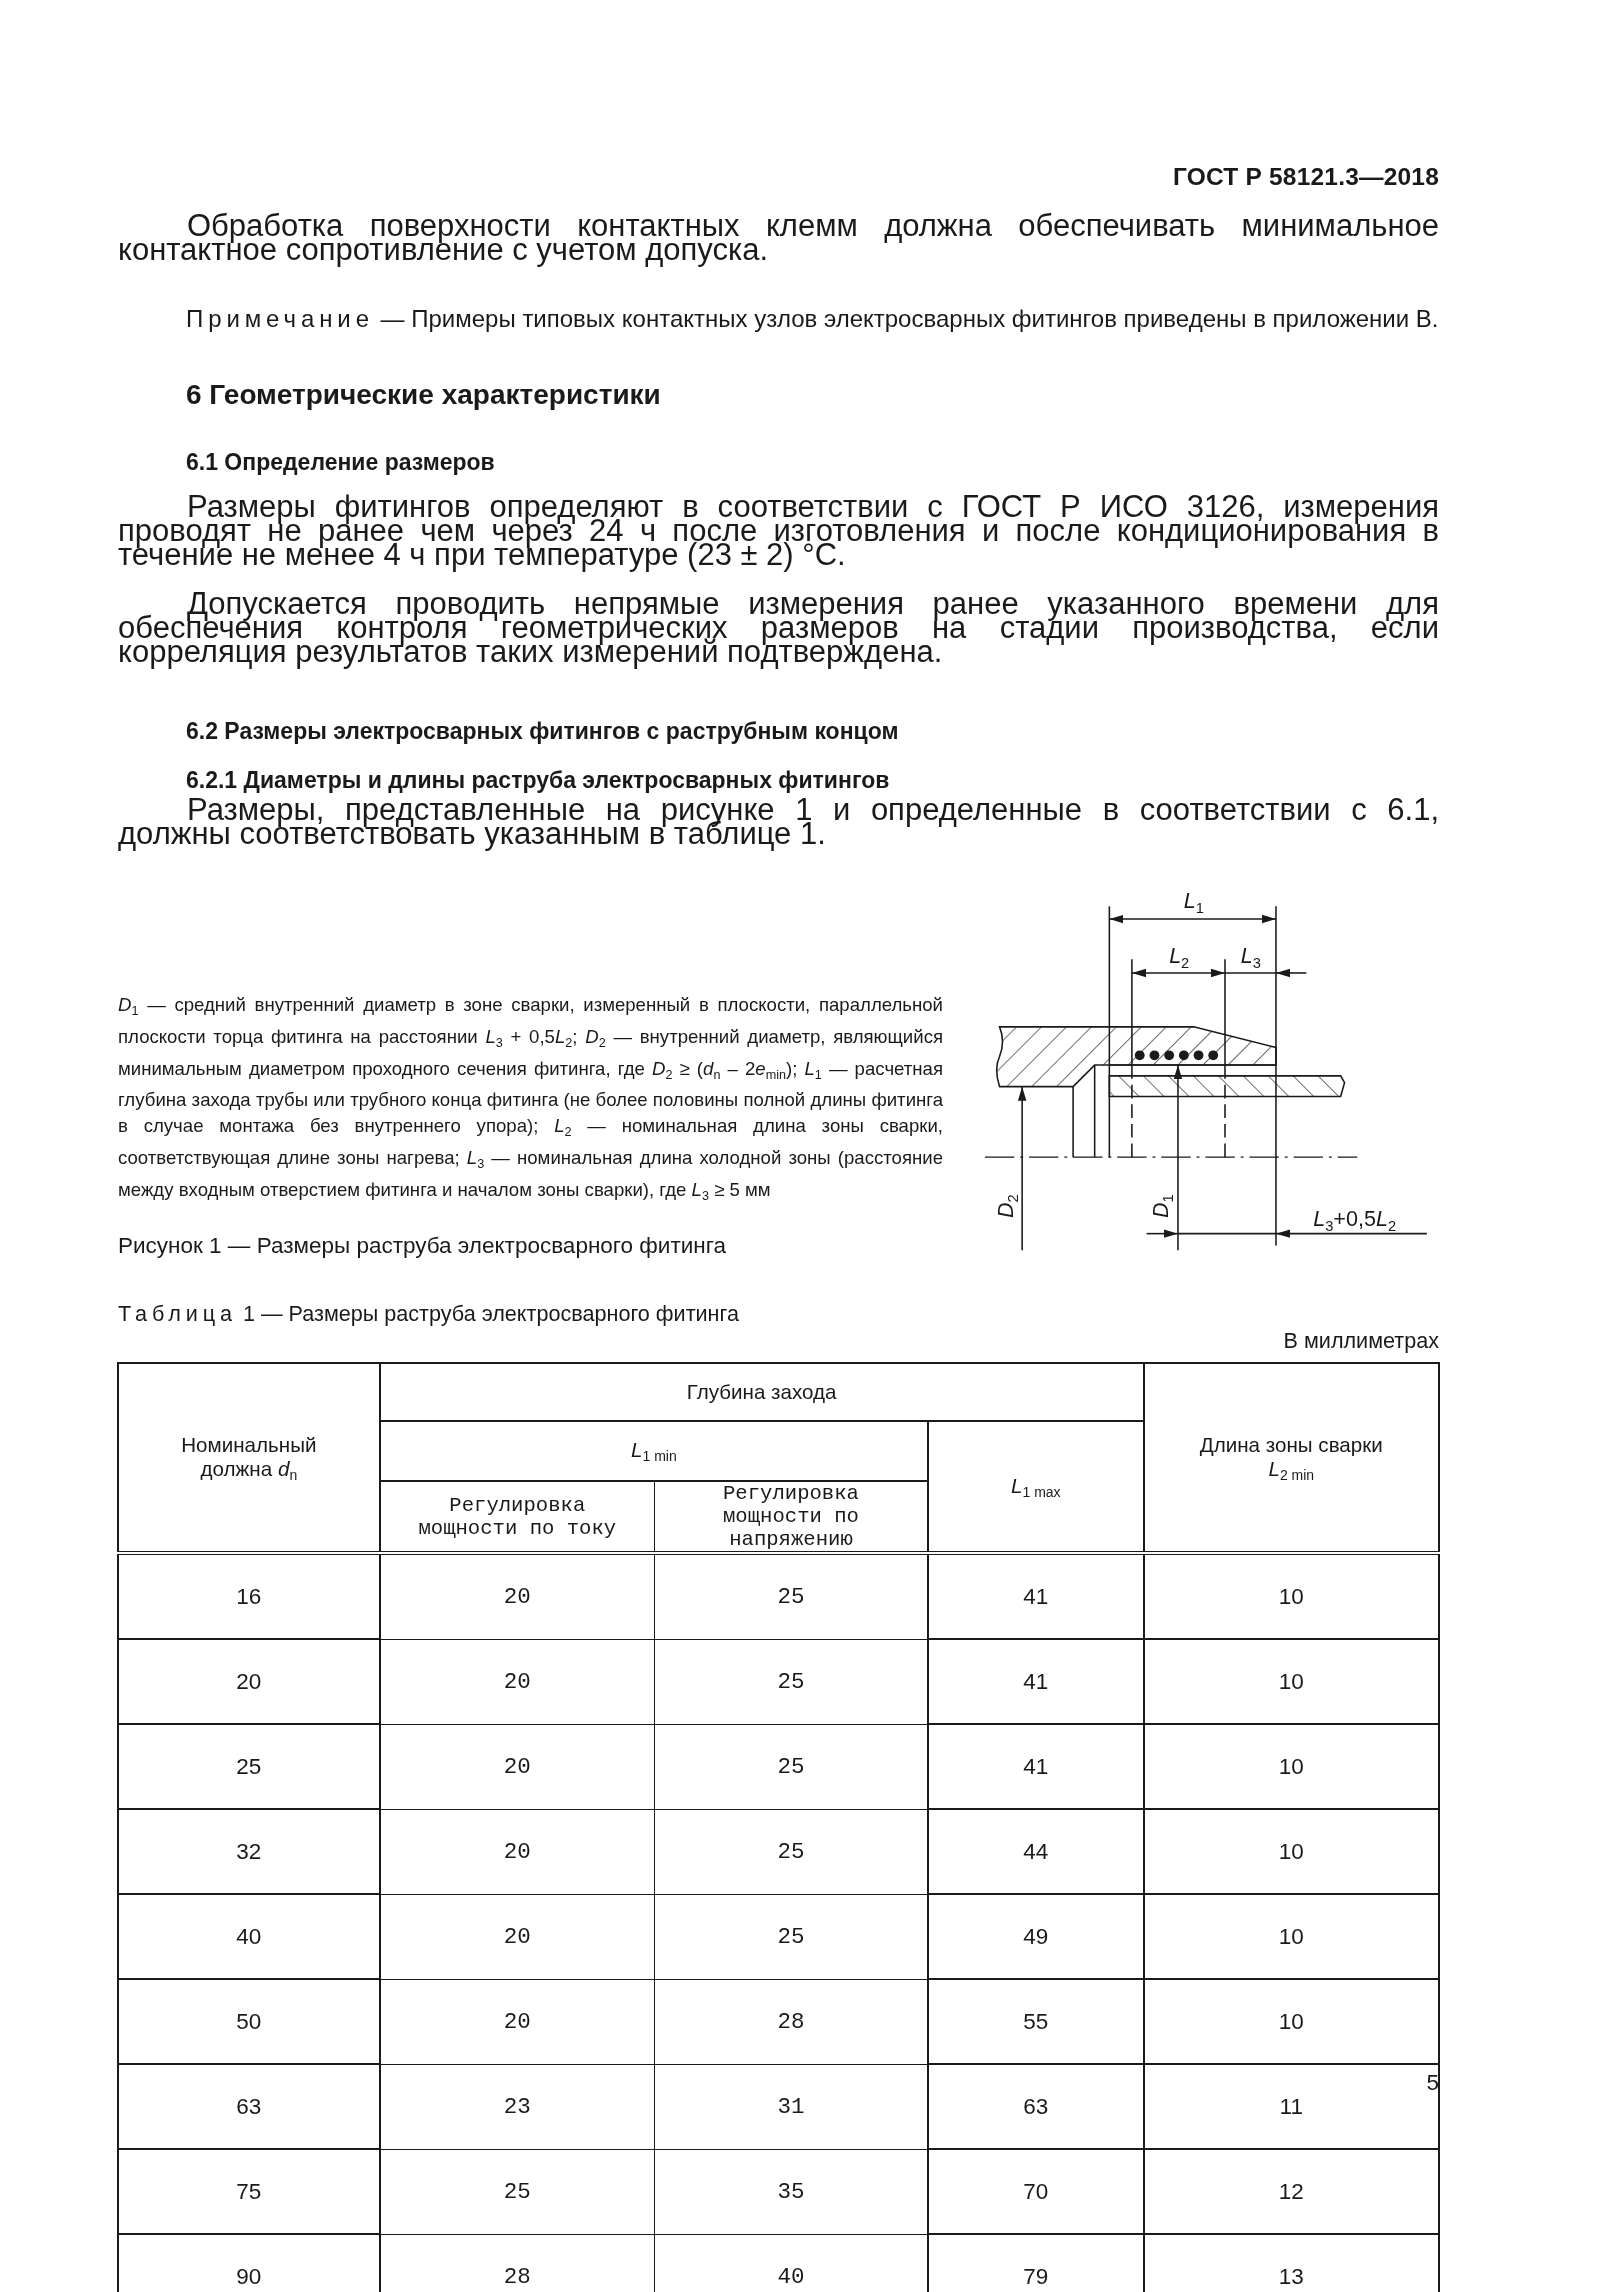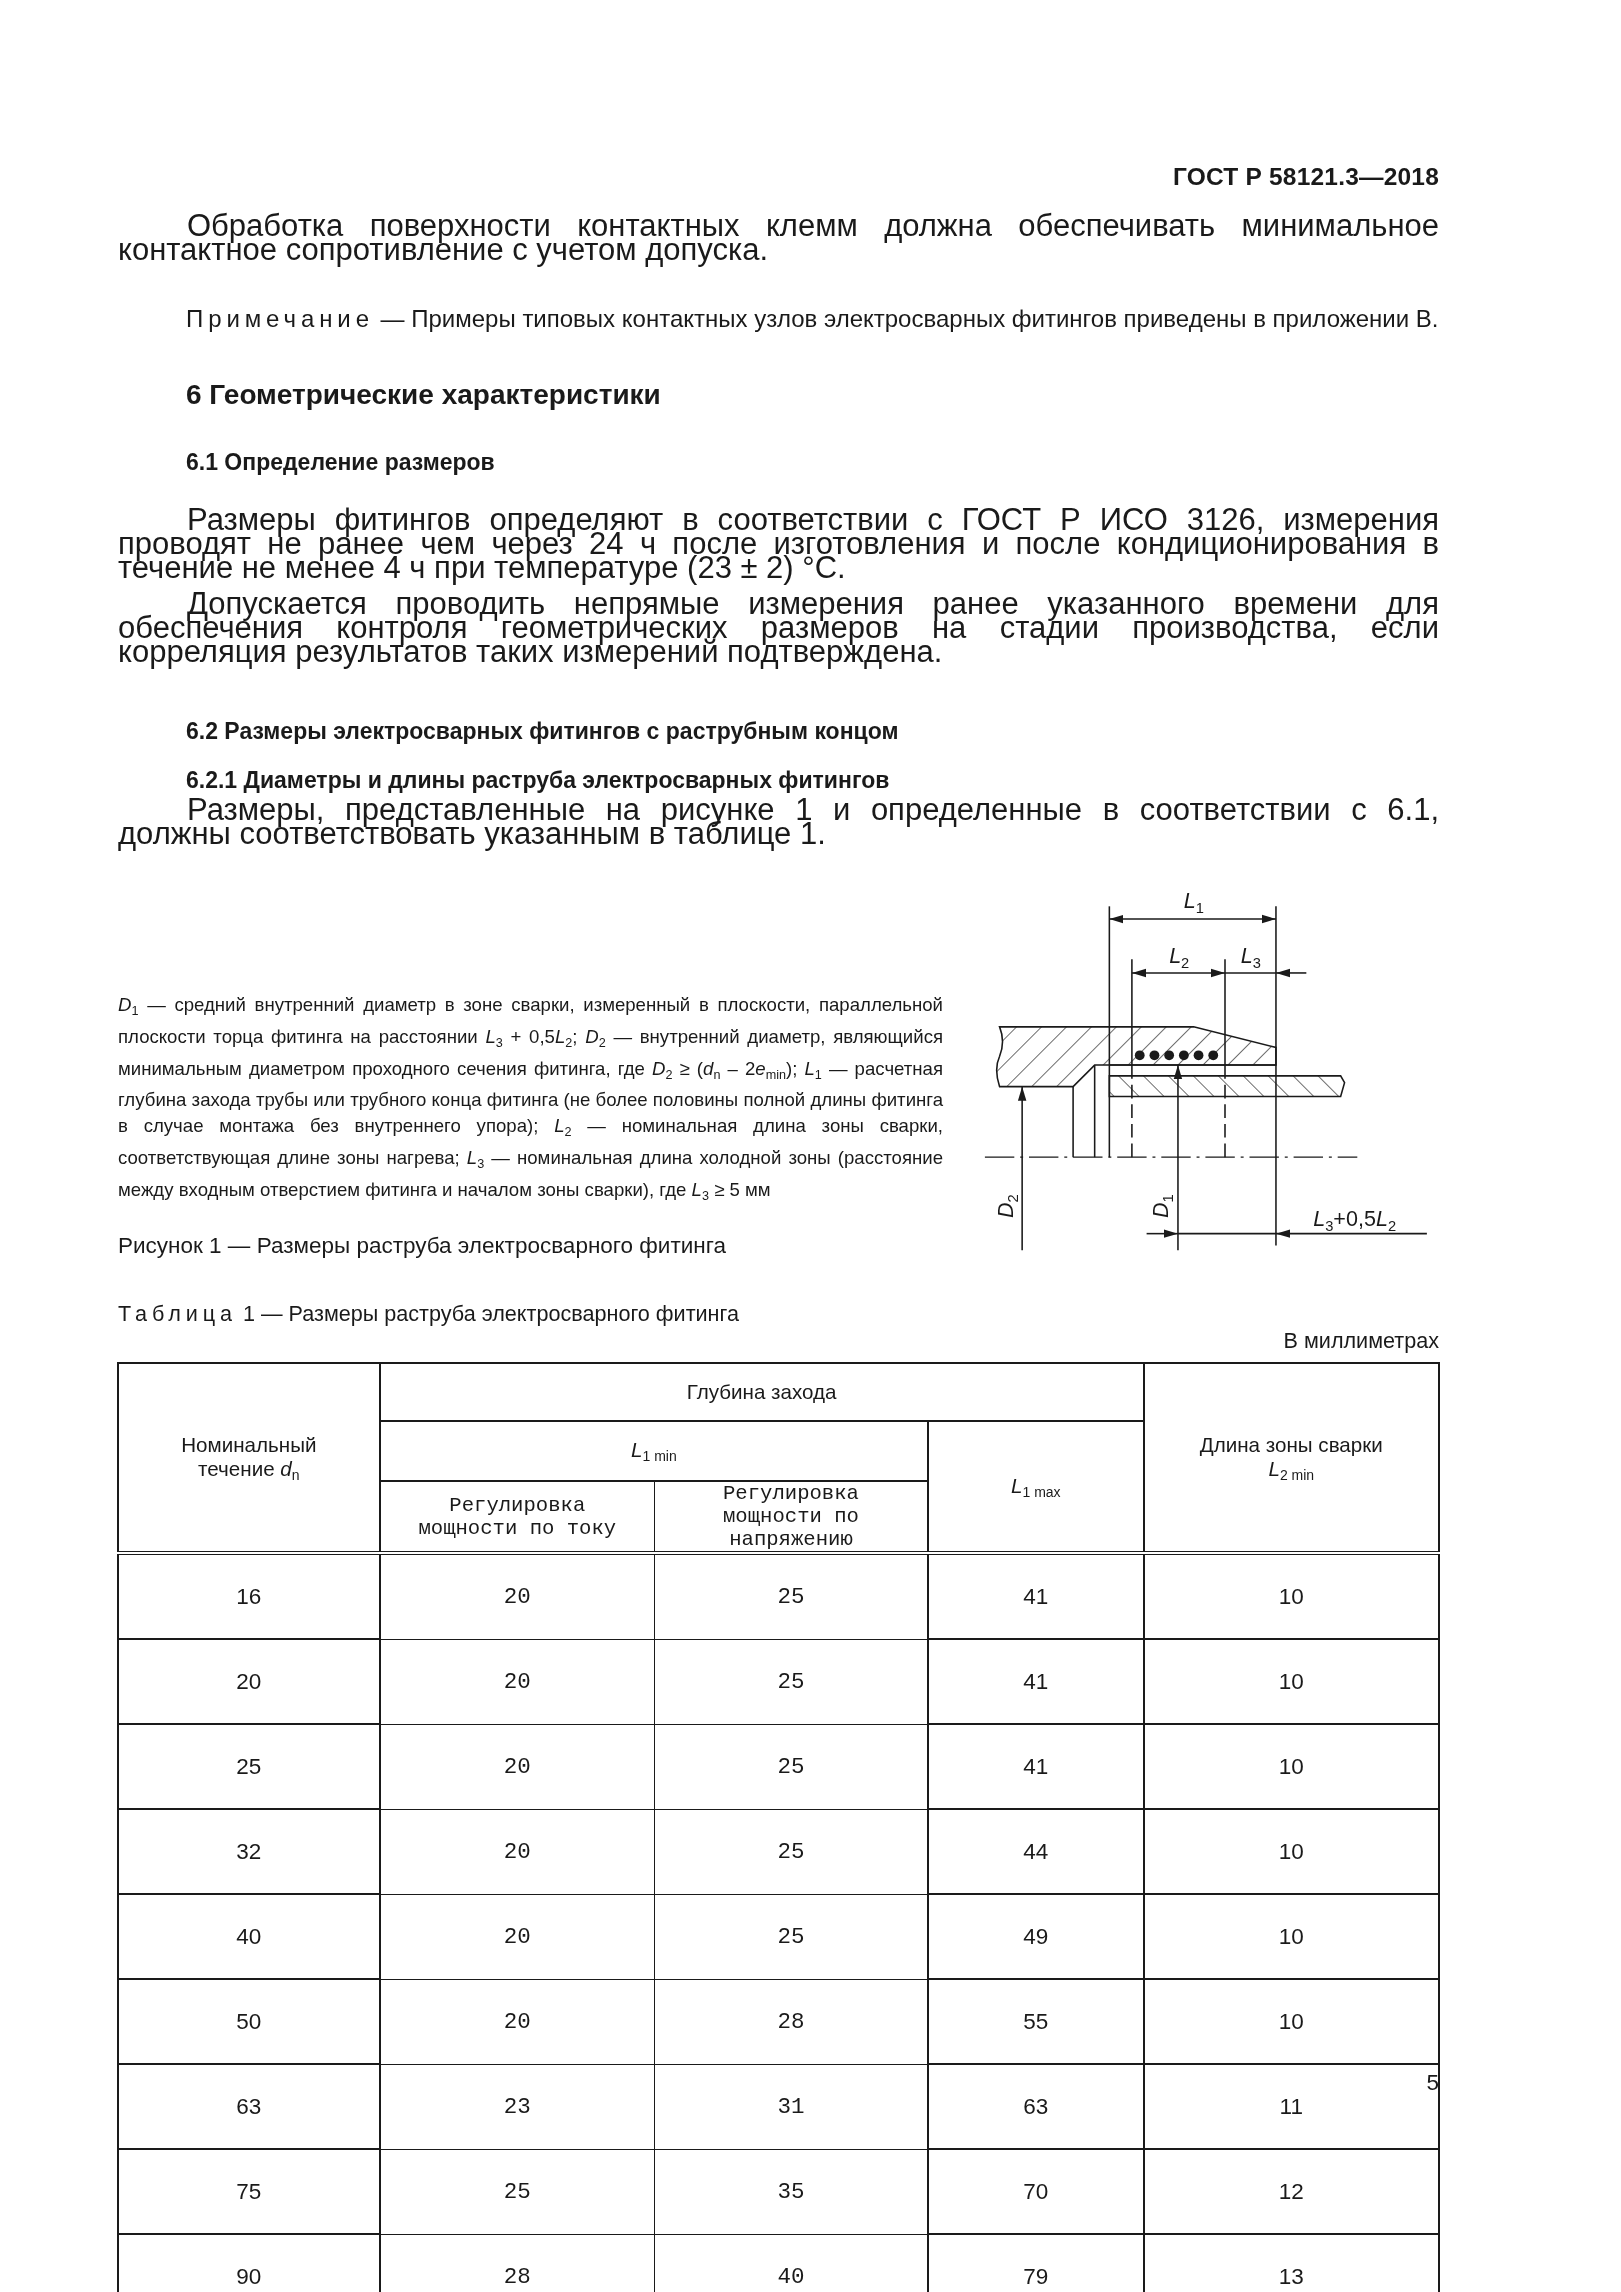--- a/index.html
+++ b/index.html
@@ -31,21 +31,21 @@
 <div class="abs hdr">ГОСТ Р 58121.3—2018</div>
 
 <div class="abs p" style="top:214px"><span class="ind"></span><span>Обработка поверхности контактных клемм должна обеспечивать минимальное контактное сопротивление с учетом допуска.</span></div>
 
 <div class="abs note"><span class="sp">Примечание</span> <span>— Примеры типовых контактных узлов электросварных фитингов приведены в приложении В.</span></div>
 
 <div class="abs h1">6 Геометрические характеристики</div>
 
 <div class="abs h2" style="top:449px">6.1  Определение размеров</div>
 
-<div class="abs p" style="top:508px"><span class="ind"></span><span>Размеры фитингов определяют в соответствии с ГОСТ Р ИСО 3126, измерения проводят не ранее чем через 24 ч после изготовления и после кондиционирования в течение не менее 4 ч при температуре (23 ± 2) °С.</span></div>
+<div class="abs p" style="top:495px"><span class="ind"></span><span>Размеры фитингов определяют в соответствии с ГОСТ Р ИСО 3126, измерения проводят не ранее чем через 24 ч после изготовления и после кондиционирования в течение не менее 4 ч при температуре (23 ± 2) °С.</span></div>
 <div class="abs p" style="top:592px"><span class="ind"></span><span>Допускается проводить непрямые измерения ранее указанного времени для обеспечения контроля геометрических размеров на стадии производства, если корреляция результатов таких измерений подтверждена.</span></div>
 
 <div class="abs h2" style="top:718px">6.2  Размеры электросварных фитингов с раструбным концом</div>
 <div class="abs h2" style="top:767px">6.2.1  Диаметры и длины раструба электросварных фитингов</div>
 <div class="abs p" style="top:798px"><span class="ind"></span><span>Размеры, представленные на рисунке 1 и определенные в соответствии с 6.1, должны соответствовать указанным в таблице 1.</span></div>
 
 <div class="abs cap">
   <i>D</i><sub>1</sub> — средний внутренний диаметр в зоне сварки, измеренный в плоскости, параллельной плоскости торца фитинга на расстоянии <i>L</i><sub>3</sub> + 0,5<i>L</i><sub>2</sub>; <i>D</i><sub>2</sub> — внутренний диаметр, являющийся минимальным диаметром проходного сечения фитинга, где <i>D</i><sub>2</sub> ≥ (<i>d</i><sub>n</sub> – 2<i>e</i><sub>min</sub>); <i>L</i><sub>1</sub> — расчетная глубина захода трубы или трубного конца фитинга (не более половины полной длины фитинга в случае монтажа без внутреннего упора); <i>L</i><sub>2</sub> — номинальная длина зоны сварки, соответствующая длине зоны нагрева; <i>L</i><sub>3</sub> — номинальная длина холодной зоны (расстояние между входным отверстием фитинга и началом зоны сварки), где <i>L</i><sub>3</sub> ≥ 5 мм
 </div>
 <div class="abs figcap">Рисунок 1 — Размеры раструба электросварного фитинга</div>
@@ -121,21 +121,21 @@
 <table>
   <colgroup>
       <col style="width:262px">
       <col style="width:275px">
       <col style="width:274px">
       <col style="width:216px">
       <col style="width:296px">
     </colgroup>
   <tbody>
       <tr style="height:47px">
-    <td rowspan="3"><span>Номинальный</span><br><span>течение</span> <i>d</i><sub>n</sub></td>
+    <td rowspan="3"><span>Номинальный</span><br><span>должна</span> <i>d</i><sub>n</sub></td>
     <td colspan="3">Глубина захода</td>
     <td rowspan="3"><span>Длина зоны сварки</span><br><i>L</i><sub>2 <span>min</span></sub></td>
   </tr>
   <tr style="height:46px">
     <td colspan="2"><i>L</i><sub>1 <span>min</span></sub></td>
     <td rowspan="2"><i>L</i><sub>1 <span>max</span></sub></td>
   </tr>
   <tr style="height:72px">
     <td class="thin" style="padding:0 17.6px">Регулировка мощности по току</td>
     <td class="thin" style="padding:0 17.6px">Регулировка мощности по напряжению</td>

